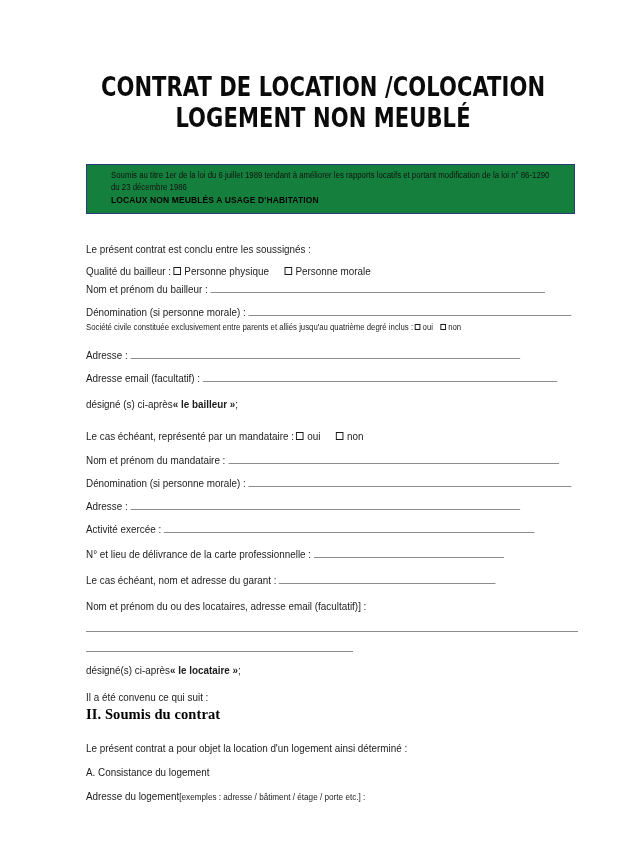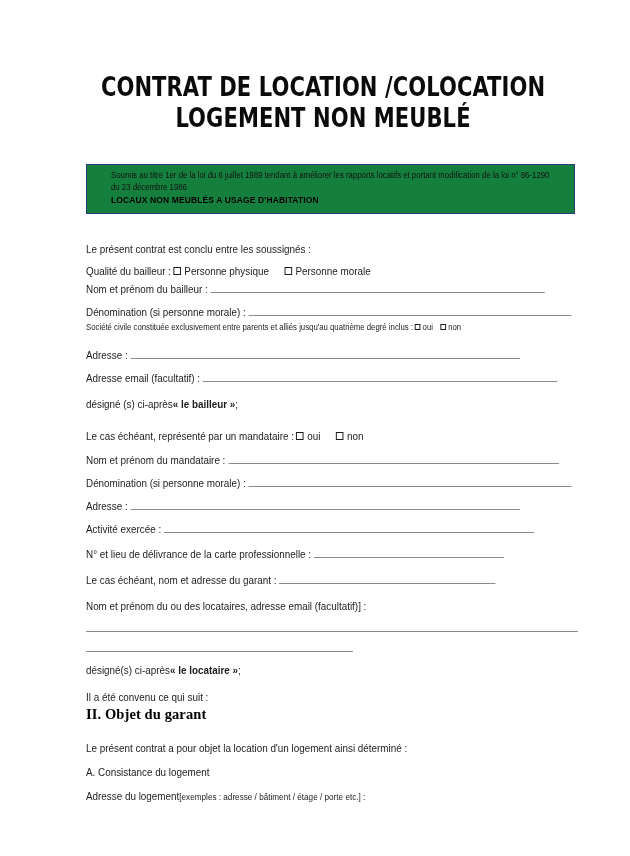--- a/index.html
+++ b/index.html
@@ -290,21 +290,21 @@
       <b>« le locataire »</b>
       <span class="lbl"> ;</span>
     </div>
 
     <div style="height:14px"></div>
     <div class="row">
       <span class="lbl">Il a été convenu ce qui suit :</span>
     </div>
 
     <div style="height:1px"></div>
-    <h2 class="section">II. Objet du garant</h2>
+    <h2 class="section">II. Soumis du contrat</h2>
 
     <div style="height:19px"></div>
     <div class="row">
       <span class="lbl">Le présent contrat a pour objet la location d'un logement ainsi déterminé :</span>
     </div>
 
     <div style="height:11px"></div>
     <div class="row">
       <span class="lbl">A. Consistance du logement</span>
     </div>

